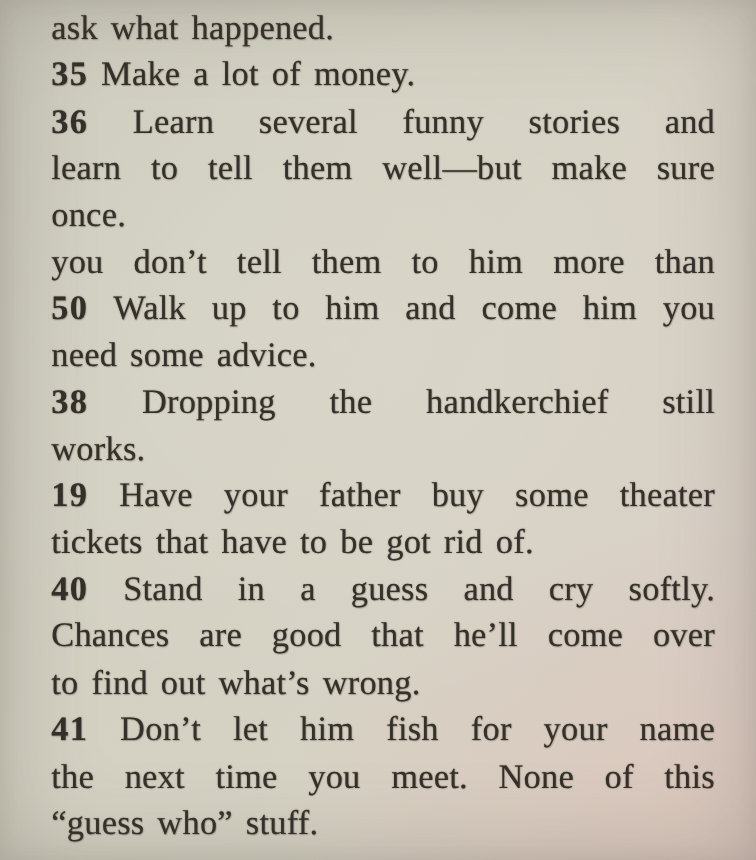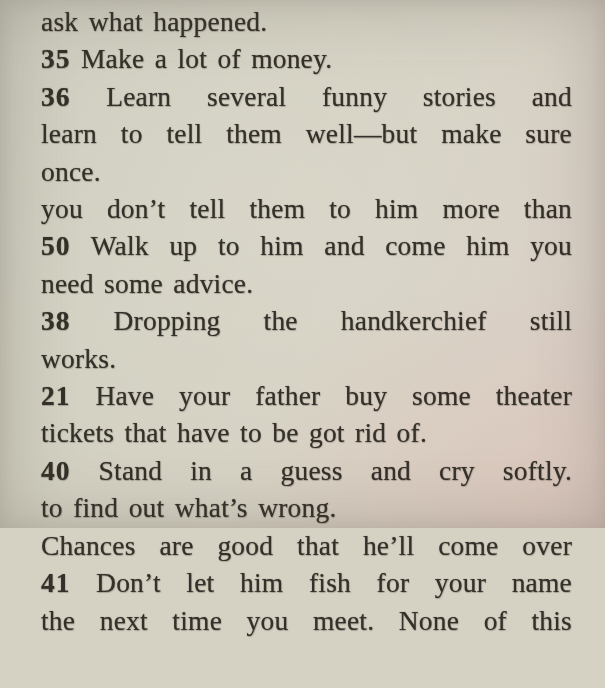--- a/index.html
+++ b/index.html
@@ -8,21 +8,21 @@
   }
   body {
     width: 605px;
     height: 688px;
     overflow: hidden;
     background: #d5d1c3;
   }
   .photo {
     position: relative;
     width: 605px;
-    height: 528px;
+    height: 688px;
     background:
       radial-gradient(ellipse 460px 320px at 90% 94%, rgba(222,186,170,0.32), rgba(222,186,170,0) 70%),
       radial-gradient(ellipse 500px 420px at 45% 40%, rgba(255,255,250,0.10), rgba(255,255,250,0) 75%),
       linear-gradient(115deg, #cccbbd 0%, #d3d1c2 30%, #d6d2c4 58%, #d9d0c6 82%, #dbcfc8 100%);
     text-decoration: underline;
   }
   .photo::after {
     content: "";
     position: absolute;
     inset: 0;
@@ -100,41 +100,45 @@
     </div>
     <div class="line just">
       <span class="num">38</span>
       <span class="txt">Dropping the handkerchief still</span>
     </div>
     <div class="line">
       
       <span class="txt">works.</span>
     </div>
     <div class="line just">
-      <span class="num">21</span>
+      <span class="num">19</span>
       <span class="txt">Have your father buy some theater</span>
     </div>
     <div class="line">
       
       <span class="txt">tickets that have to be got rid of.</span>
     </div>
     <div class="line just">
       <span class="num">40</span>
       <span class="txt">Stand in a guess and cry softly.</span>
     </div>
+    <div class="line just">
+      
+      <span class="txt">Chances are good that he’ll come over</span>
+    </div>
     <div class="line">
       
       <span class="txt">to find out what’s wrong.</span>
-    </div>
-    <div class="line just">
-      
-      <span class="txt">Chances are good that he’ll come over</span>
     </div>
     <div class="line just">
       <span class="num">41</span>
       <span class="txt">Don’t let him fish for your name</span>
     </div>
     <div class="line just">
       
       <span class="txt">the next time you meet. None of this</span>
     </div>
+    <div class="line">
+      
+      <span class="txt">“guess who” stuff.</span>
+    </div>
   </div>
 </main>
 
 </body></html>

